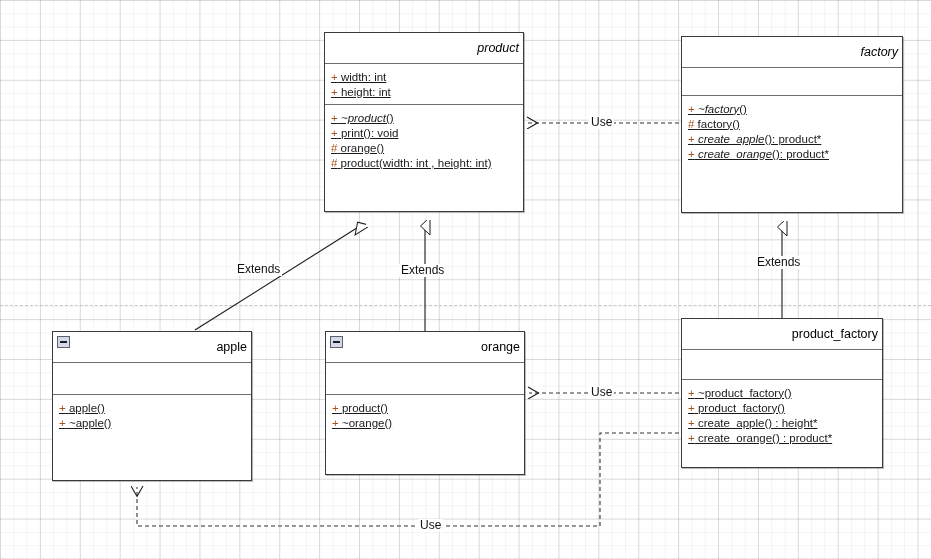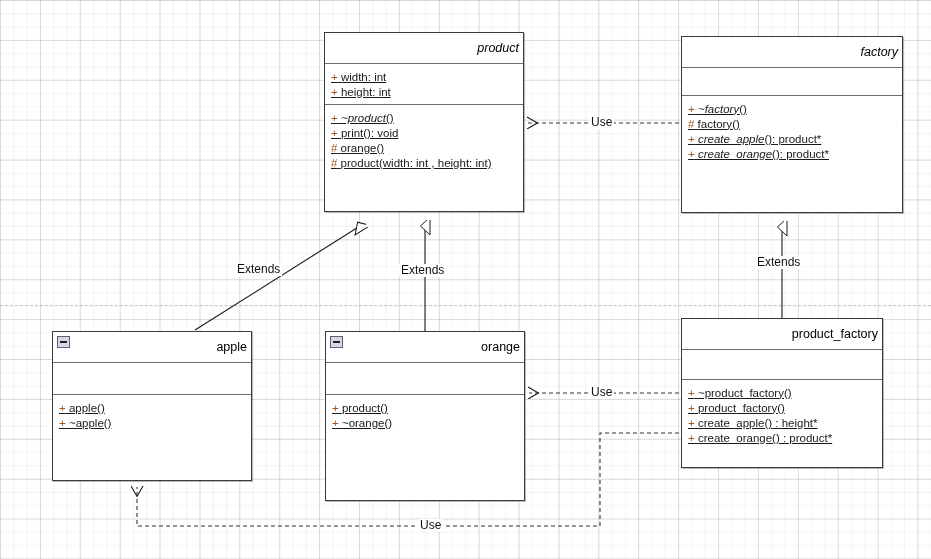--- a/index.html
+++ b/index.html
@@ -205,21 +205,21 @@
         <span class="vis">+</span>
         <span>apple()</span>
       </div>
       <div class="member">
         <span class="vis">+</span>
         <span>~apple()</span>
       </div>
     </div>
   </div>
 
-  <div class="klass" style="left:325px;top:331px;width:200px;height:170px;">
+  <div class="klass" style="left:325px;top:331px;width:200px;height:144px;">
     <div class="title">
       <span class="collapse-icon"></span>
       <span>orange</span>
     </div>
     <div class="compartment" style="height:32px;"></div>
     <div class="compartment last">
       <div class="member">
         <span class="vis">+</span>
         <span>product()</span>
       </div>

